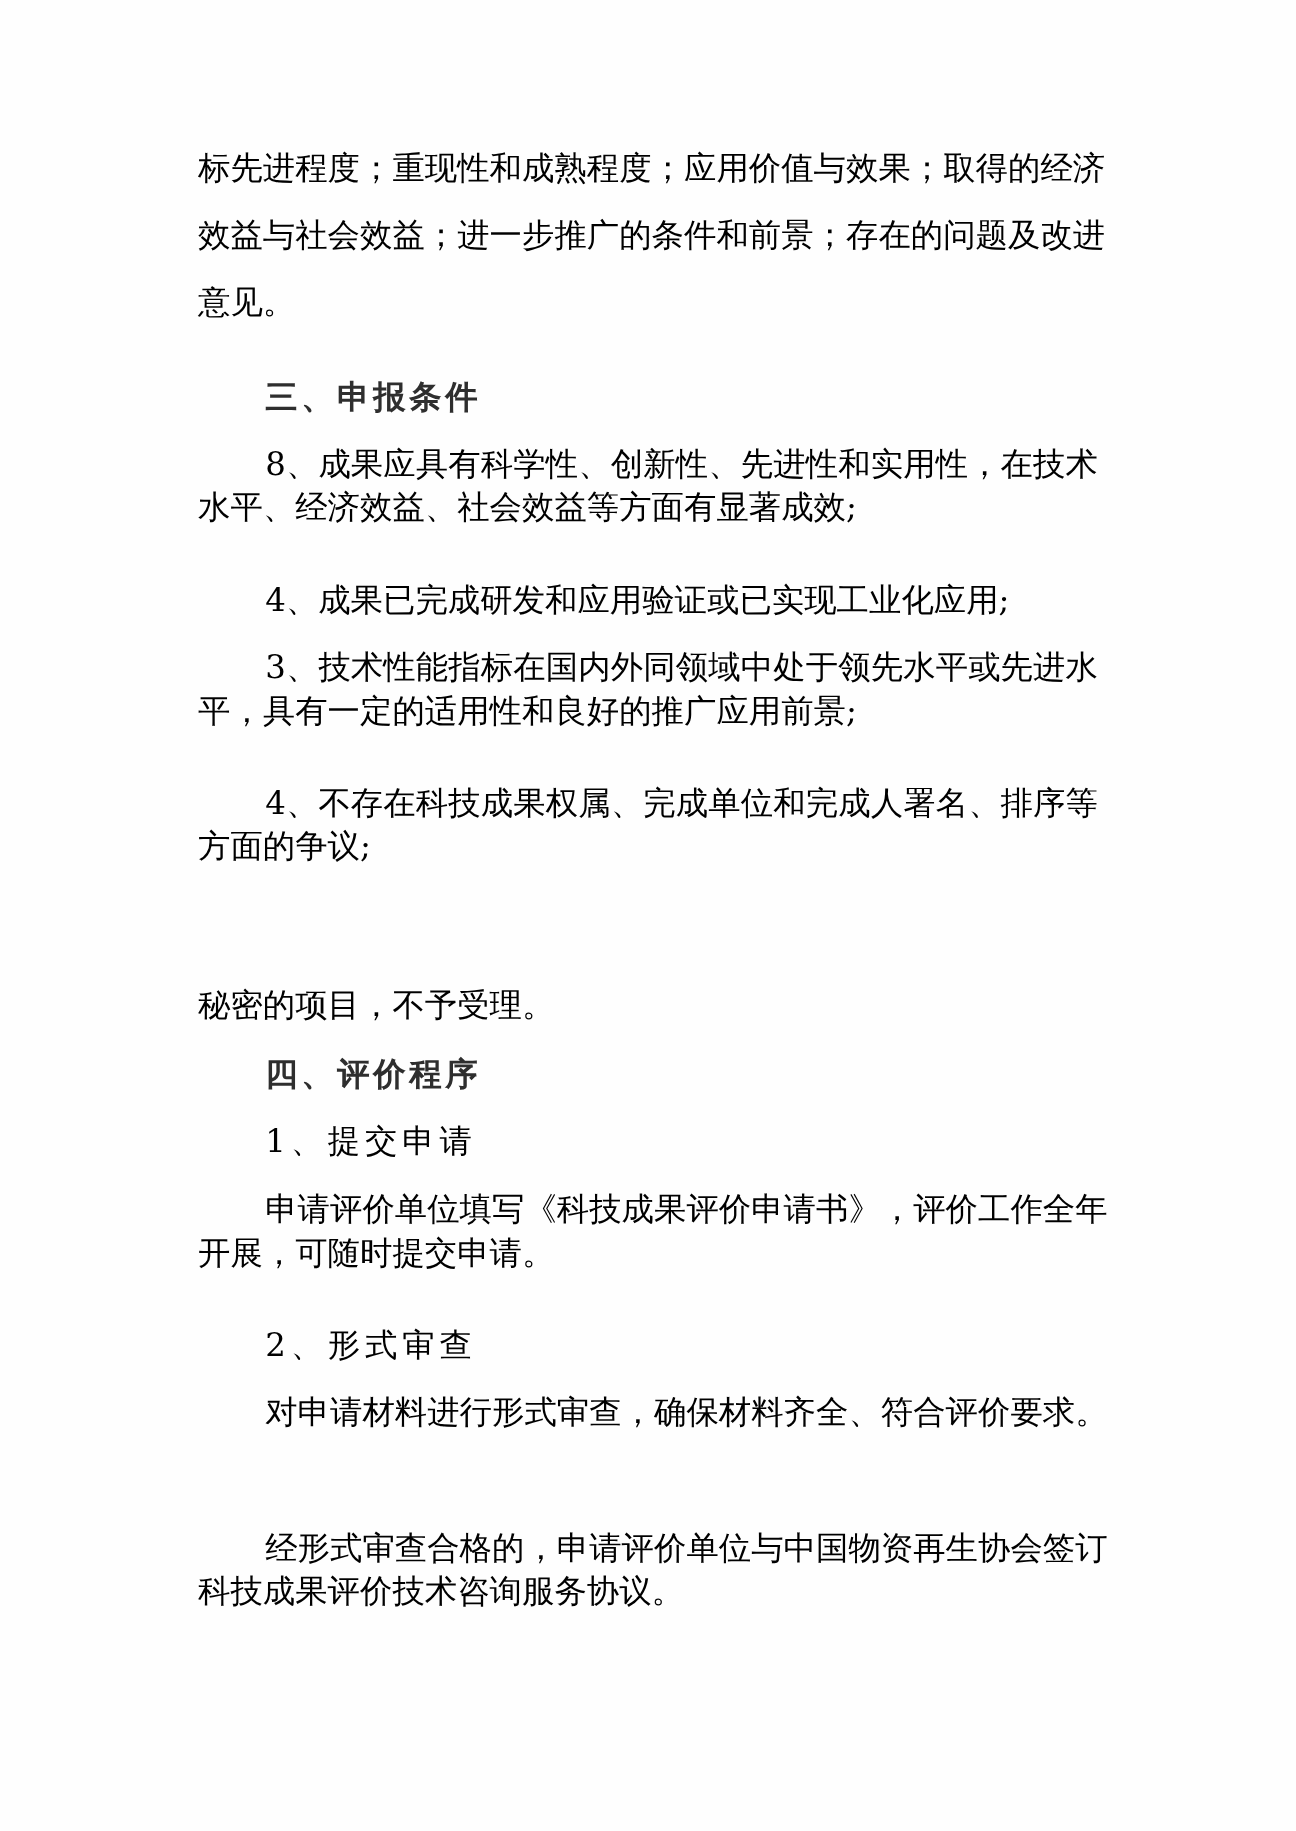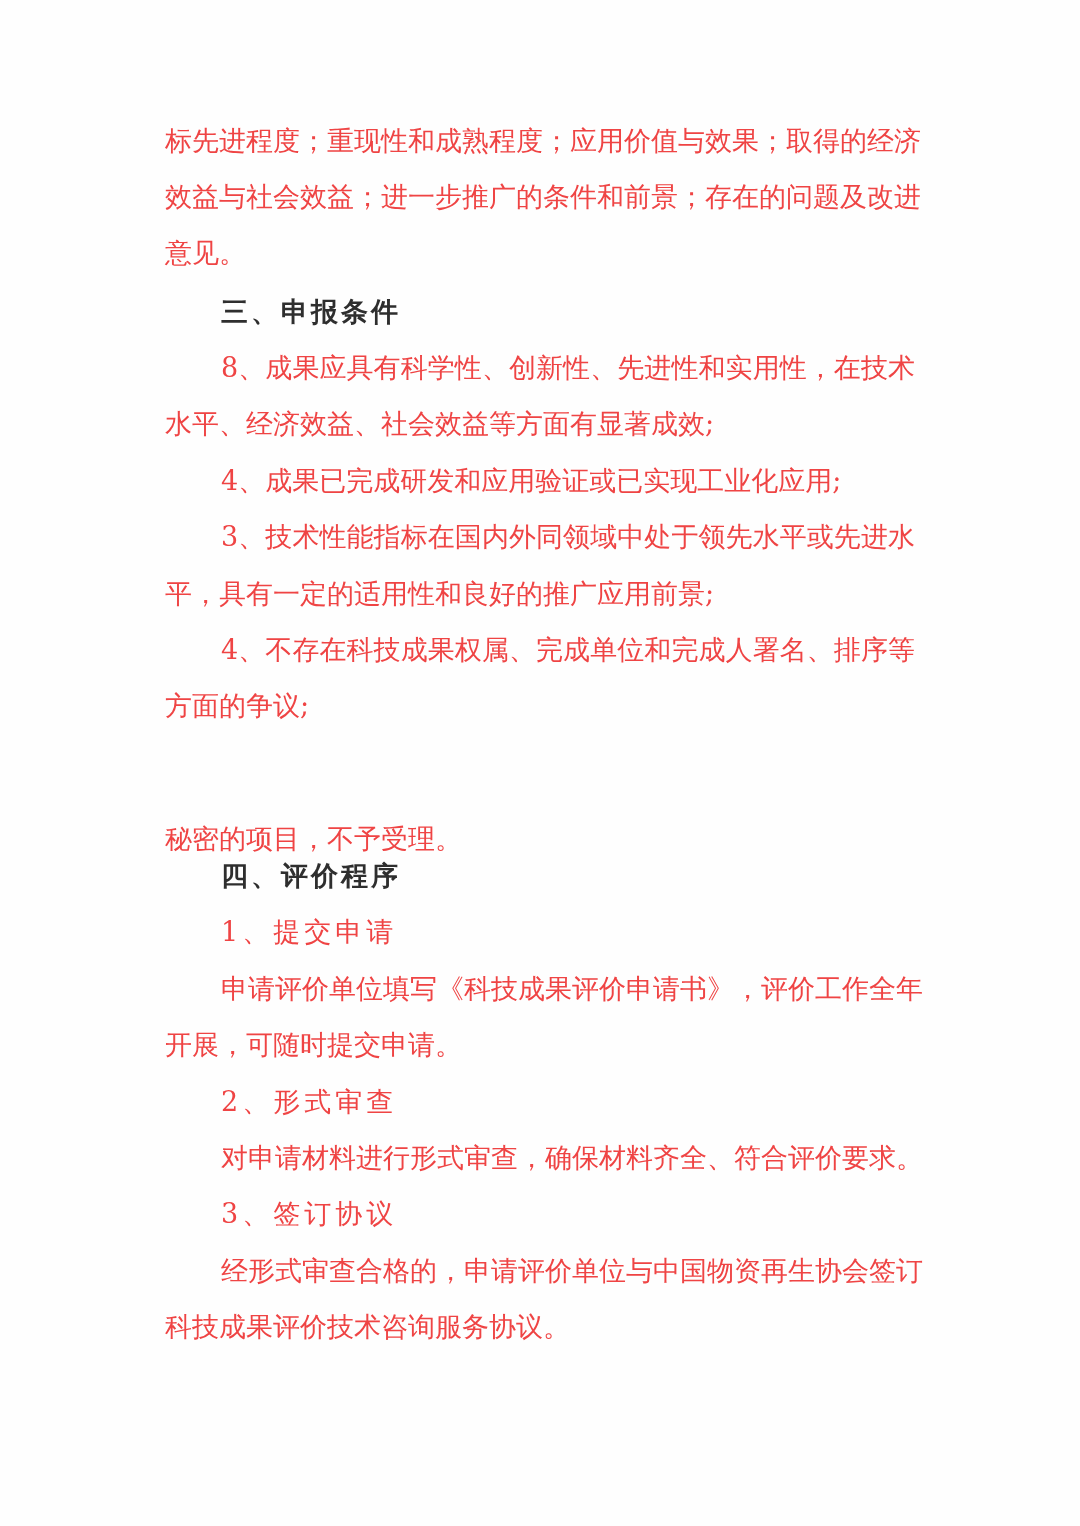--- a/index.html
+++ b/index.html
@@ -21,27 +21,27 @@
       background: #fefefe;
     }
     .line {
       position: absolute;
       left: 165px;
       width: 750px;
       height: 34px;
       line-height: 34px;
       font-family: "DejaVu Serif", "Liberation Serif", serif;
       font-size: 27px;
-      color: #ef4444;
+      color: #000000;
       white-space: nowrap;
       text-align: justify;
       text-align-last: justify;
       letter-spacing: 0;
     }
-    .line.indent { left: 221px; width: 694px; }
+    .line.indent { left: 221px; width: 694px; margin-top: 20px; }
     .line.last { text-align-last: left; }
     .line.heading {
       font-family: "DejaVu Sans", "Liberation Sans", sans-serif;
       font-weight: bold;
       color: #2e2e2e;
       letter-spacing: 3px;
     }
     .line.sub { letter-spacing: 4px; }
   </style>
 </head>
@@ -70,17 +70,16 @@
 
   <div class="line indent last heading" style="top:859px">四、评价程序</div>
 
   <div class="line indent last sub" style="top:915px">1、提交申请</div>
   <div class="line indent" style="top:972px">申请评价单位填写《科技成果评价申请书》，评价工作全年</div>
   <div class="line last" style="top:1028px">开展，可随时提交申请。</div>
 
   <div class="line indent last sub" style="top:1085px">2、形式审查</div>
   <div class="line indent" style="top:1141px">对申请材料进行形式审查，确保材料齐全、符合评价要求。</div>
 
-  <div class="line indent last sub" style="top:1197px">3、签订协议</div>
   <div class="line indent" style="top:1254px">经形式审查合格的，申请评价单位与中国物资再生协会签订</div>
   <div class="line last" style="top:1310px">科技成果评价技术咨询服务协议。</div>
 
 </div>
 
 </body></html>

